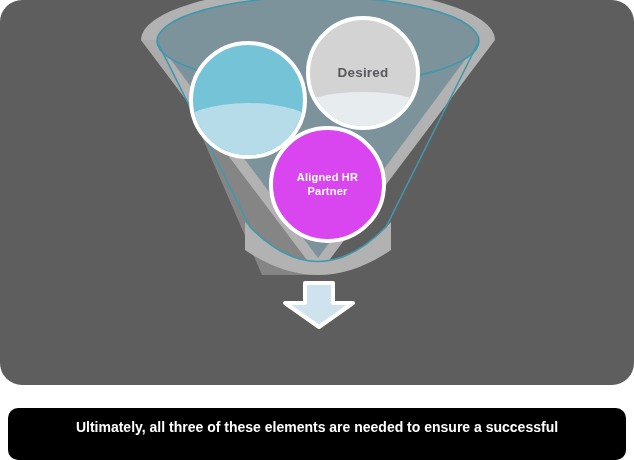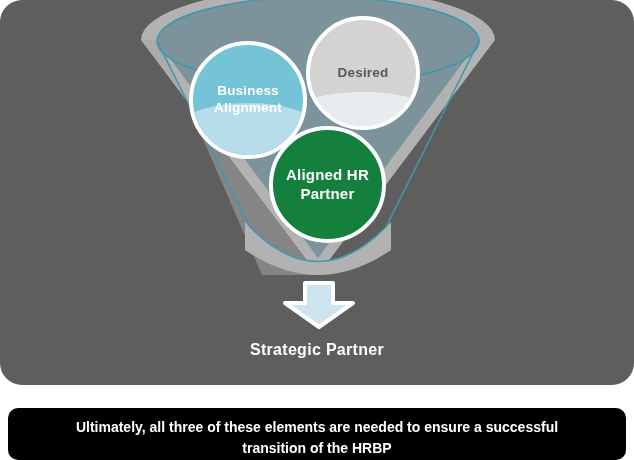--- a/index.html
+++ b/index.html
@@ -99,23 +99,23 @@
     z-index: 1;
     border-radius: 60% 60% 0 0 / 20px 20px 0 0;
   }
 
   
   #bubble-vision {
     left: 269px;
     top: 126px;
     width: 117px;
     height: 117px;
-    background: #15803d;
-    color: #ffffff;
-    font-size: 15px;
+    background: #d946ef;
+    color: #ffffff;
+    font-size: 11px;
   }
 
   
   #down-arrow {
     position: absolute;
     left: 281px;
     top: 281px;
     width: 76px;
     height: 48px;
   }
@@ -168,45 +168,39 @@
     <ellipse cx="318" cy="41" rx="161" ry="44" fill="#7d939c"></ellipse>
     <path fill="#7d939c" d="M157,41 L318,258 L479,41 Z"></path>
 
     <ellipse cx="318" cy="41" rx="161" ry="44" fill="none" stroke="#3f98ab" stroke-width="1.6"></ellipse>
 
     <path fill="none" stroke="#3f98ab" stroke-width="1.6" d="M157,41 L250,227 Q318,296 386,227 L479,41"></path>
   </svg>
 
   <div class="bubble" id="bubble-business">
     <span class="wash"></span>
-    <span class="label">
-      <span>Business</span><br>
-      <span>Alignment</span>
-    </span>
   </div>
 
   <div class="bubble" id="bubble-competencies">
     <span class="wash"></span>
     <span class="label">
       <span>Desired</span><br>
     </span>
   </div>
 
   <div class="bubble" id="bubble-vision">
     <span class="label">
       <span>Aligned  HR</span><br>
       <span>Partner</span>
     </span>
   </div>
 
   <svg id="down-arrow" viewBox="0 0 76 48" aria-hidden="true">
     <polygon points="24,2 52,2 52,22 72,22 38,46 4,22 24,22" fill="#cfe3ef" stroke="#ffffff" stroke-width="4" stroke-linejoin="round"></polygon>
   </svg>
 
-  <div id="strategic-partner">Strategic Partner</div>
 
 </div>
 
 <div id="summary-panel">
   <span>Ultimately, all three of these elements are needed to ensure a successful</span>
   <br>
-  <span>transition of the HRBP</span>
 </div>
 
 </body></html>

